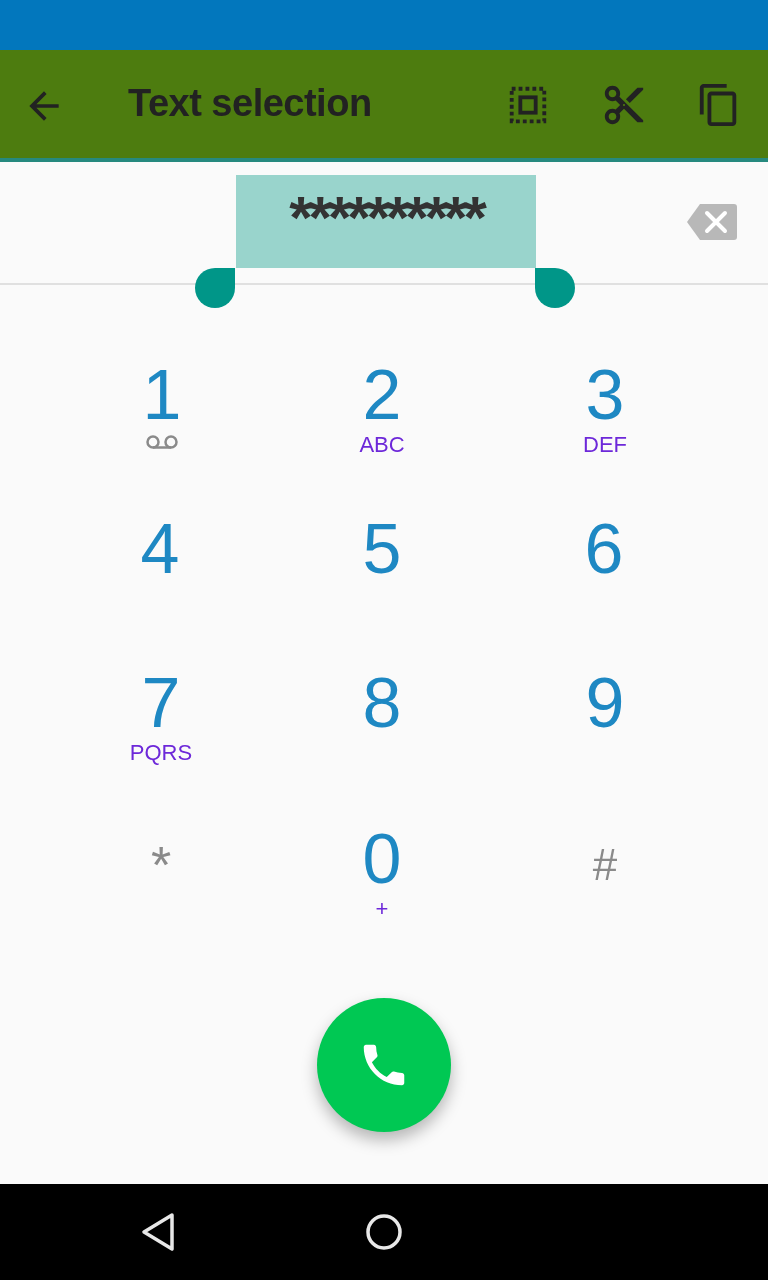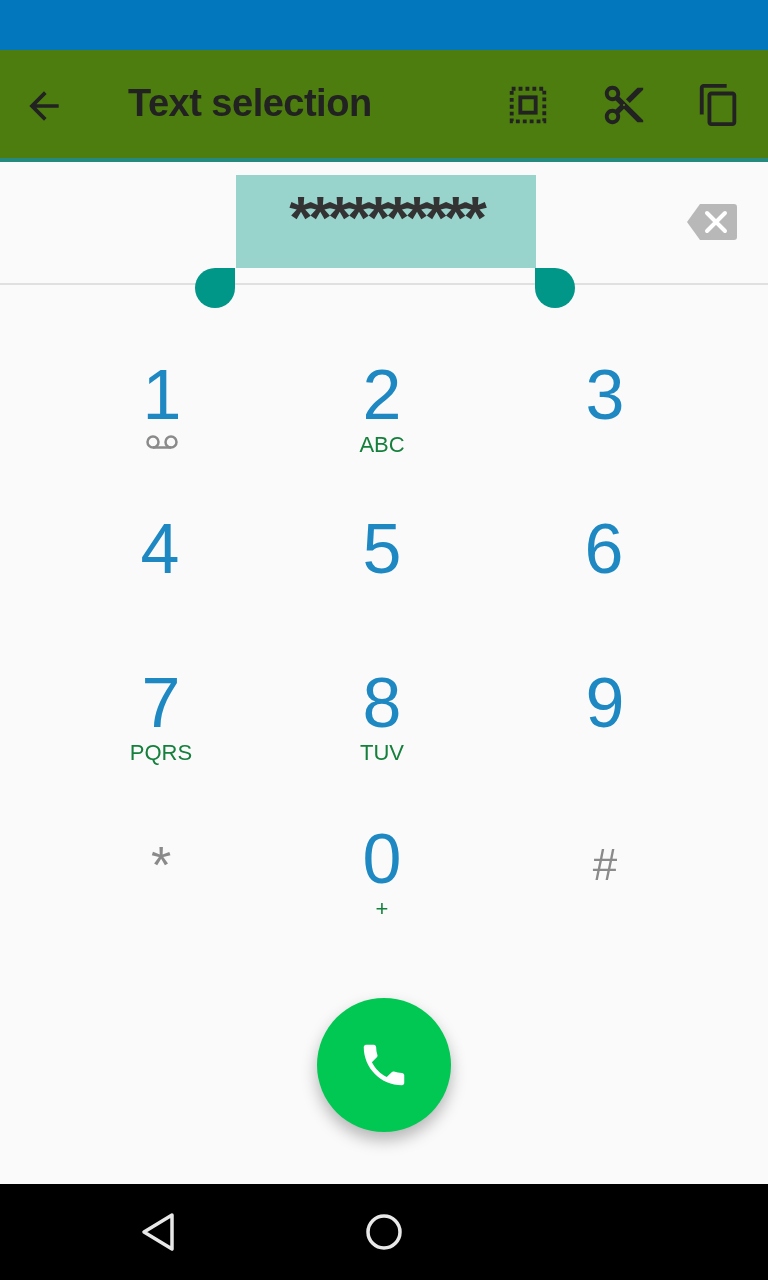--- a/index.html
+++ b/index.html
@@ -12,21 +12,21 @@
   .digits-area { position:absolute; left:0; top:162px; width:768px; height:121px; background:#fafafa; border-bottom:2px solid #e0e0e0; }
   .selection { position:absolute; left:236px; top:13px; width:300px; height:93px; background:#99d4cc; }
   .digits { position:absolute; left:236px; top:16px; width:300px; text-align:center; font-size:60px; font-weight:bold; color:#333; letter-spacing:-4px; line-height:80px; }
   .handle { position:absolute; width:40px; height:40px; background:#009688; }
   .handle.left { left:195px; top:106px; border-radius:20px 0 20px 20px; }
   .handle.right { left:535px; top:106px; border-radius:0 20px 20px 20px; }
   .backspace { position:absolute; left:686px; top:40px; width:52px; height:40px; cursor:pointer; }
   .keypad { position:absolute; left:0; top:340px; width:768px; }
   .key { position:absolute; width:200px; height:140px; text-align:center; cursor:pointer; }
   .key .num { display:block; font-size:70px; color:#1e88c3; line-height:70px; font-weight:300; }
-  .key .sub { display:block; font-size:22px; color:#15803d; margin-top:2px; line-height:26px; }
+  .key .sub { display:block; font-size:22px; color:#6d28d9; margin-top:2px; line-height:26px; }
   .key .sym { display:block; font-size:52px; color:#8a8a8a; line-height:70px; margin-top:6px; }
   .fab { position:absolute; left:317px; top:998px; width:134px; height:134px; border-radius:67px; background:#00c853; box-shadow:0 8px 16px rgba(0,0,0,0.28); cursor:pointer; }
   .fab svg { position:absolute; left:40px; top:40px; }
   .nav-bar { position:absolute; left:0; top:1184px; width:768px; height:96px; background:#000; }
   .nav-btn { position:absolute; top:24px; width:48px; height:48px; cursor:pointer; }
 </style>
 </head>
 <body>
 
 <div class="status-bar"></div>
@@ -78,39 +78,39 @@
       <circle cx="26" cy="8" r="5.5" fill="none" stroke="#8a8a8a" stroke-width="2.5"></circle>
       <line x1="8" y1="13.5" x2="26" y2="13.5" stroke="#8a8a8a" stroke-width="2.5"></line>
     </svg>
   </div>
   <div class="key" style="left:282px;top:20px">
     <span class="num">2</span>
     <span class="sub">ABC</span>
   </div>
   <div class="key" style="left:505px;top:20px">
     <span class="num">3</span>
+    <span class="sub">DEF</span>
   </div>
 
   <div class="key" style="left:60px;top:174px">
     <span class="num">4</span>
   </div>
   <div class="key" style="left:282px;top:174px">
     <span class="num">5</span>
   </div>
   <div class="key" style="left:504px;top:174px">
     <span class="num">6</span>
   </div>
 
   <div class="key" style="left:61px;top:328px">
     <span class="num">7</span>
     <span class="sub">PQRS</span>
   </div>
   <div class="key" style="left:282px;top:328px">
     <span class="num">8</span>
-    <span class="sub">TUV</span>
   </div>
   <div class="key" style="left:505px;top:328px">
     <span class="num">9</span>
   </div>
 
   <div class="key" style="left:61px;top:484px">
     <span class="sym">*</span>
   </div>
   <div class="key" style="left:282px;top:484px">
     <span class="num">0</span>

